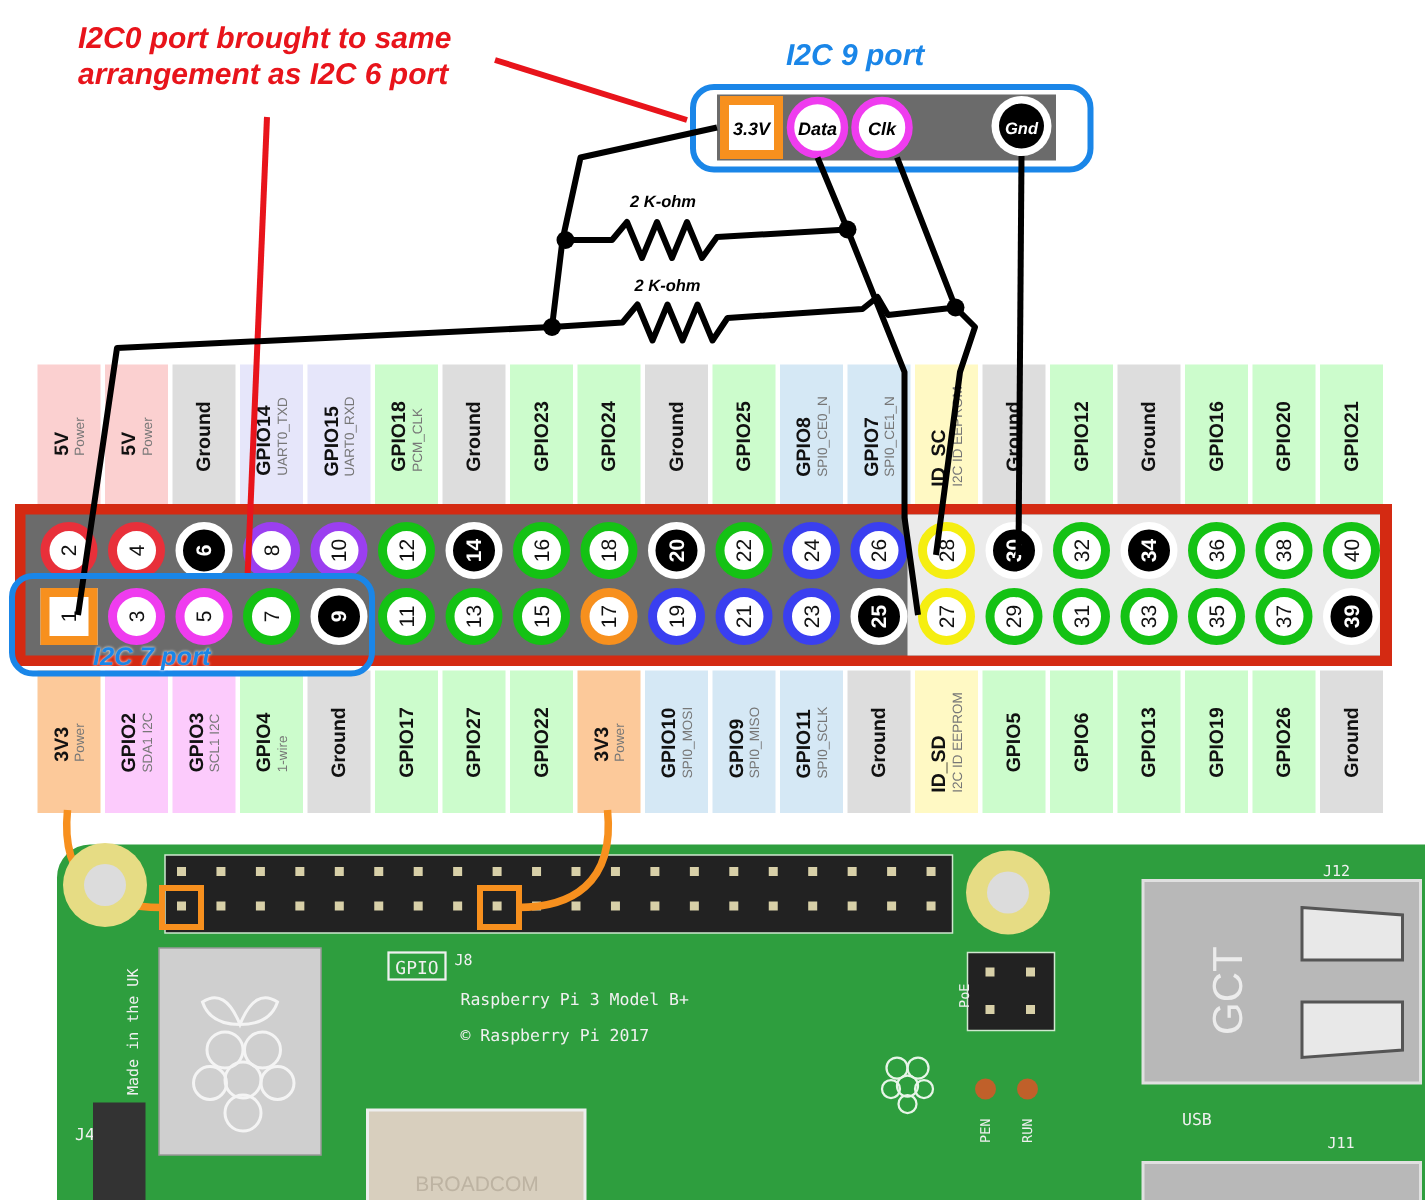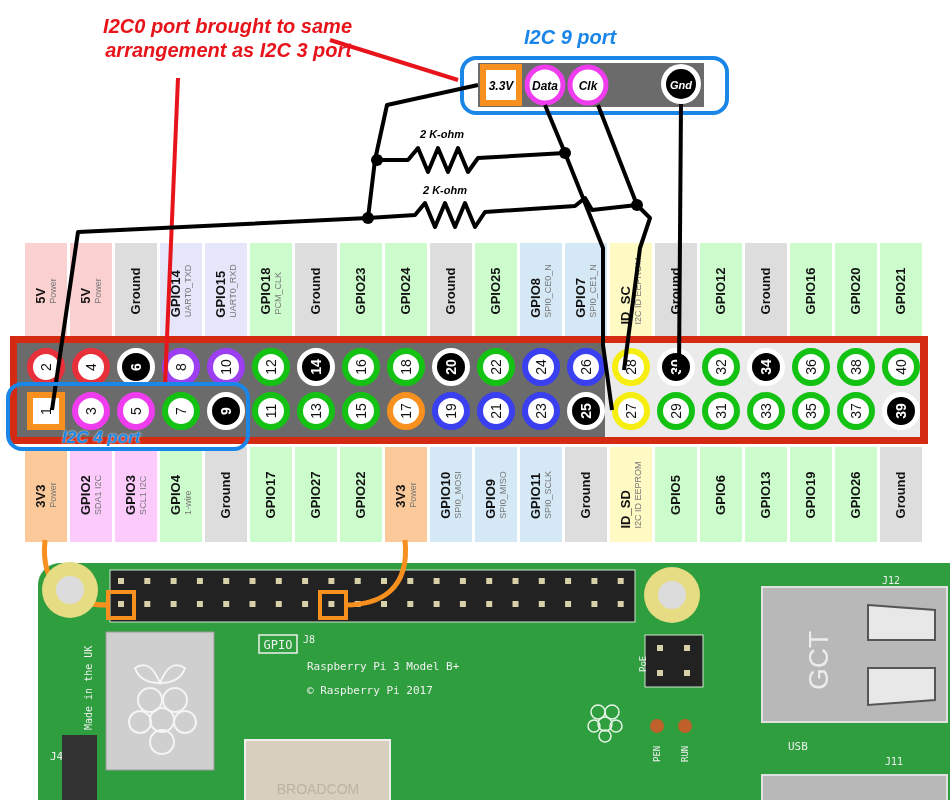--- a/index.html
+++ b/index.html
@@ -1,18 +1,18 @@
 <!DOCTYPE html>
 <html><head>
 <meta charset="utf-8">
 <style>
   html, body { margin:0; padding:0; }
   body { width:950px; height:800px; position:relative; overflow:hidden; background:#ffffff; font-family:"Liberation Sans", sans-serif; }
   .abs { position:absolute; }
-  #annotation { left:52px; top:14px; width:300px; color:#e8141b; font-weight:bold; font-style:italic; font-size:20px; line-height:24px; text-align:right; }
+  #annotation { left:52px; top:14px; width:300px; color:#e8141b; font-weight:bold; font-style:italic; font-size:20px; line-height:24px; text-align:left; }
   #i2c0-title { left:524px; top:26px; color:#1a86e8; font-weight:bold; font-style:italic; font-size:20px; }
   #i2c1-title { left:62px; top:428px; color:#1a86e8; font-weight:bold; font-style:italic; font-size:17px; z-index:6; text-shadow:0 0 2px #fff; }
   .label-col { position:absolute; width:42px; height:95px; }
   .label-col .inner { position:absolute; left:50%; top:50%; transform:translate(-50%,-50%) rotate(-90deg); white-space:nowrap; display:flex; flex-direction:column; align-items:flex-start; }
   .pin-name { font-weight:bold; font-size:13px; color:#111; line-height:14px; }
   .pin-func { font-size:9px; color:#777; line-height:10px; }
   #header-box { left:10px; top:336px; width:918px; height:108px; background:#d42a12; }
   #header-inner { left:17px; top:343px; width:903px; height:94px; background:#6b6b6b; }
   #header-inner-light { left:605px; top:343px; width:315px; height:94px; background:#ebebeb; }
   .pin { position:absolute; width:38px; height:38px; border-radius:50%; box-sizing:border-box; background:#fff; display:flex; align-items:center; justify-content:center; }
@@ -21,21 +21,21 @@
   .pin.black { background:#000; }
   .pin.square { border-radius:0; }
   .board { left:38px; top:563px; width:940px; height:260px; background:#2e9e3e; border-radius:22px; }
   .svgwrap { position:absolute; left:0; top:0; width:950px; height:800px; pointer-events:none; }
 </style>
 </head>
 <body>
 
 <div id="annotation" class="abs">
   <div>I2C0 port brought to same</div>
-  <div>arrangement as I2C 3 port</div>
+  <div>arrangement as I2C 6 port</div>
 </div>
 
 <div id="i2c0-title" class="abs">I2C 9 port</div>
 
 <div class="abs board"></div>
 
 <div id="top-labels">
     <div class="label-col" style="left: 25px; top: 243px; background: rgb(251, 208, 208);">
       <div class="inner">
         <div class="pin-name">5V</div>
@@ -376,21 +376,21 @@
       <span>35</span>
     </div>
     <div class="pin" style="left: 837px; top: 392px; border: 6px solid rgb(20, 194, 20);">
       <span>37</span>
     </div>
     <div class="pin black" style="left: 882px; top: 392px; border: 5px solid rgb(255, 255, 255);">
       <span>39</span>
     </div>
   </div>
 
-<div id="i2c1-title" class="abs">I2C 4 port</div>
+<div id="i2c1-title" class="abs">I2C 7 port</div>
 
 <svg class="svgwrap" viewBox="0 0 950 800">
 
   <rect x="462" y="58" width="265" height="55" rx="14" fill="none" stroke="#1a86e8" stroke-width="4"></rect>
   <rect x="478" y="63" width="226" height="44" fill="#6b6b6b"></rect>
   <rect x="480" y="64" width="42" height="42" fill="#f7901e"></rect>
   <rect x="486" y="70" width="30" height="30" fill="#fff"></rect>
   <text x="501" y="90" text-anchor="middle" font-size="12" font-weight="bold" font-style="italic" font-family="Liberation Sans, sans-serif">3.3V</text>
   <circle cx="545" cy="85" r="18" fill="#fff" stroke="#ef3cef" stroke-width="5"></circle>
   <text x="545" y="90" text-anchor="middle" font-size="12" font-weight="bold" font-style="italic" font-family="Liberation Sans, sans-serif">Data</text>

